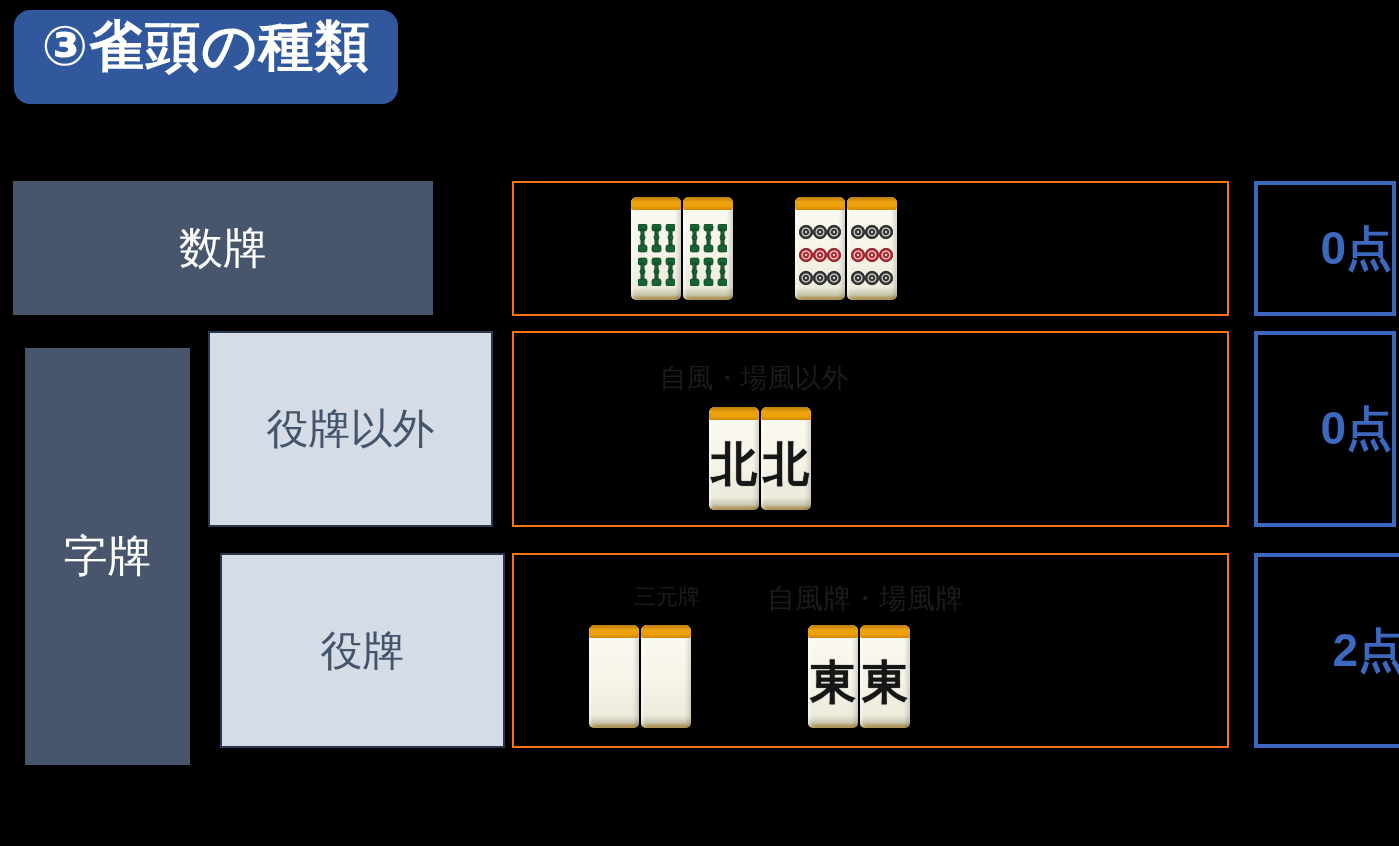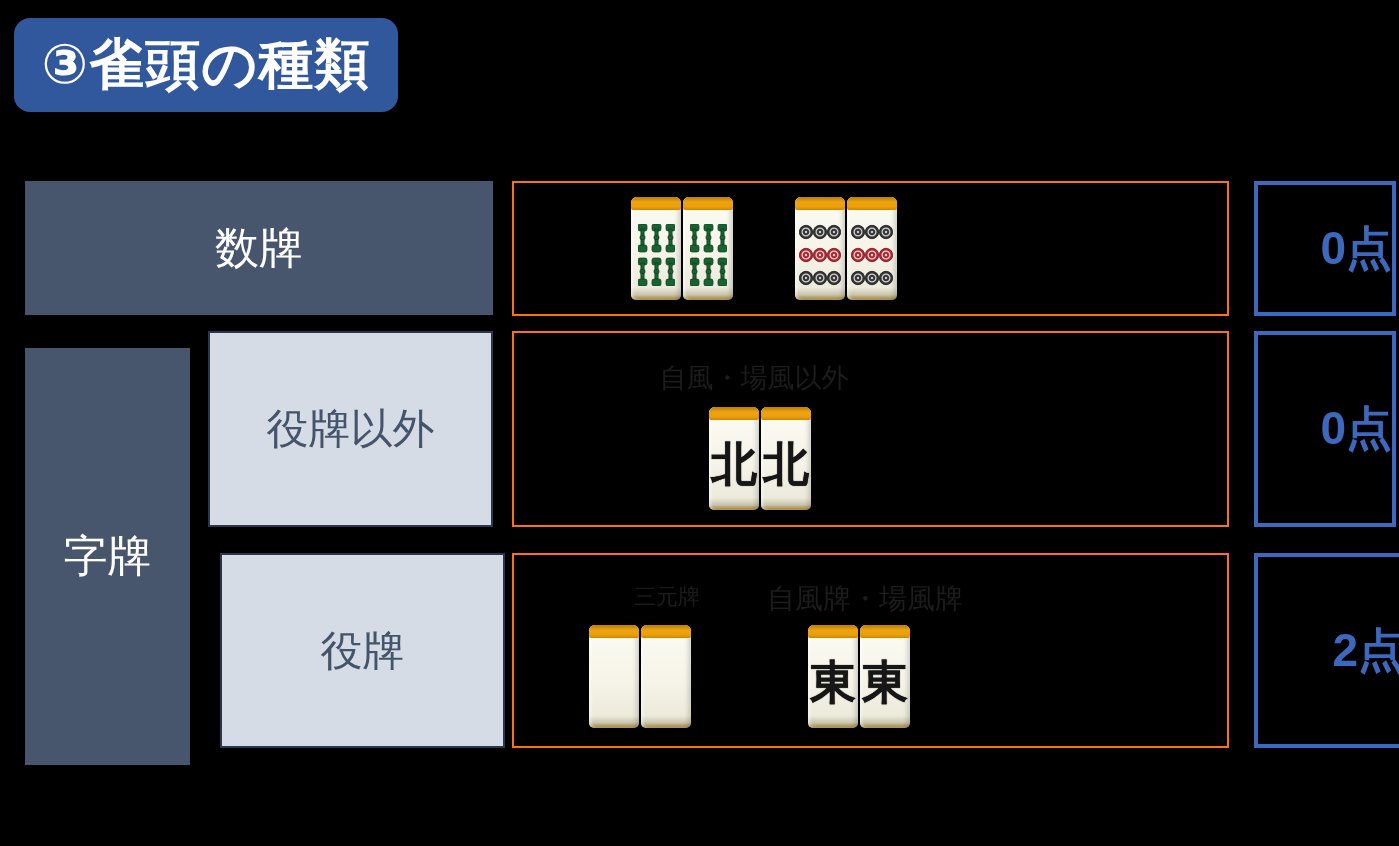--- a/index.html
+++ b/index.html
@@ -1,21 +1,21 @@
 <!DOCTYPE html>
 <html><head>
 <meta charset="utf-8">
 <style>
   html,body{margin:0;padding:0;background:#000;}
   .canvas{position:relative;width:1399px;height:846px;background:#000;overflow:hidden;
           font-family:"Liberation Sans","DejaVu Sans",sans-serif;}
 
   
-  .title-badge{position:absolute;left:14px;top:18px;width:384px;height:94px;
-    background:#31589c;border-radius:16px;display:flex;align-items:center;justify-content:center;}
+  .title-badge{position:absolute;left:14px;top:10px;width:384px;height:94px;
+    background:#31589c;border-radius:16px;display:flex;align-items:flex-start;justify-content:center;}
   .title-badge span{color:#fff;font-size:55px;font-weight:bold;letter-spacing:1px;}
 
   
   .cell{position:absolute;display:flex;align-items:center;justify-content:center;box-sizing:border-box;}
   .cell.dark{background:#47566d;color:#ffffff;font-size:44px;}
   .cell.light{background:#d6dce5;border:2px solid #2b374e;color:#44546a;font-size:42px;}
 
   
   .tilebox{position:absolute;box-sizing:border-box;border:2px solid #f97316;background:transparent;}
 
@@ -63,21 +63,21 @@
     </g>
   </defs>
 </svg>
 
 <div class="canvas">
 
   <div class="title-badge">
     <span>③雀頭の種類</span>
   </div>
 
-  <div class="cell dark" style="left:25px;top:181px;width:468px;height:134px;">
+  <div class="cell dark" style="left:13px;top:181px;width:420px;height:134px;">
     <span>数牌</span>
   </div>
 
   <div class="tilebox" style="left:512px;top:181px;width:717px;height:135px;">
     <div class="pair" style="left:117px;top:14px;">
       <div class="tile">
         <svg width="37" height="62" viewBox="0 0 37 62">
           <use href="#stick" x="0" y="0"></use>
             <use href="#stick" x="14" y="0"></use>
             <use href="#stick" x="28" y="0"></use>

